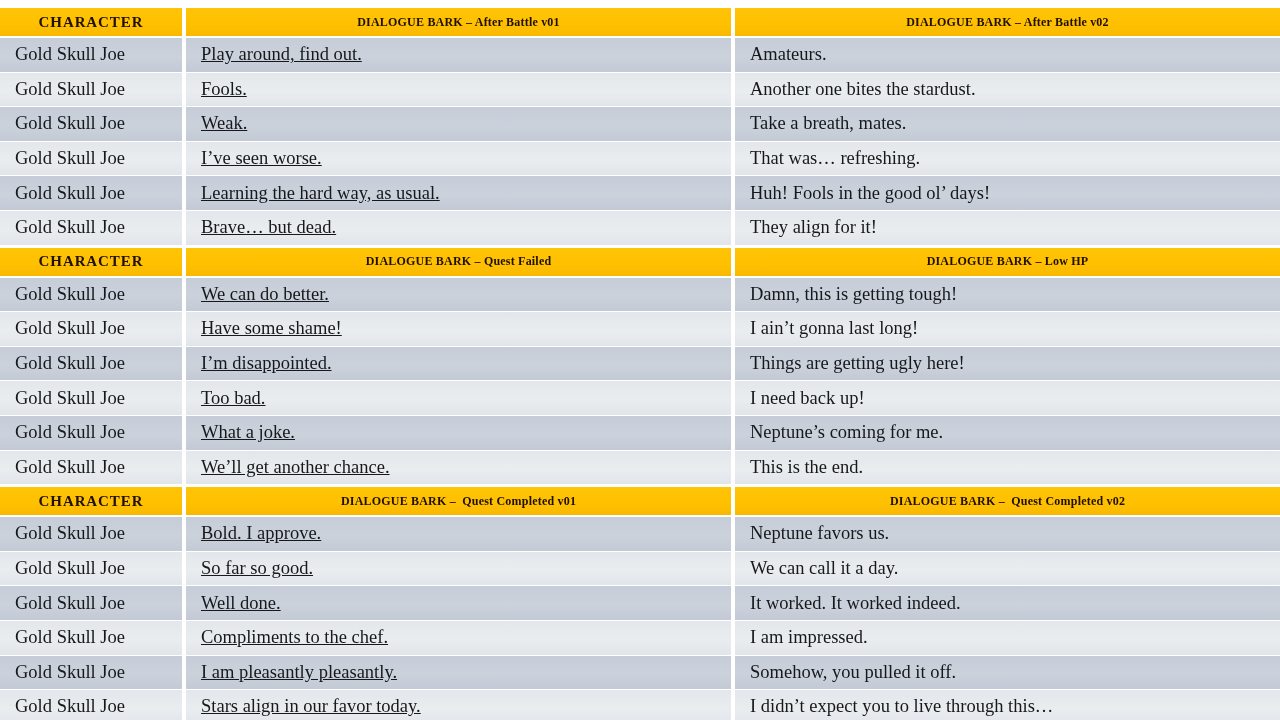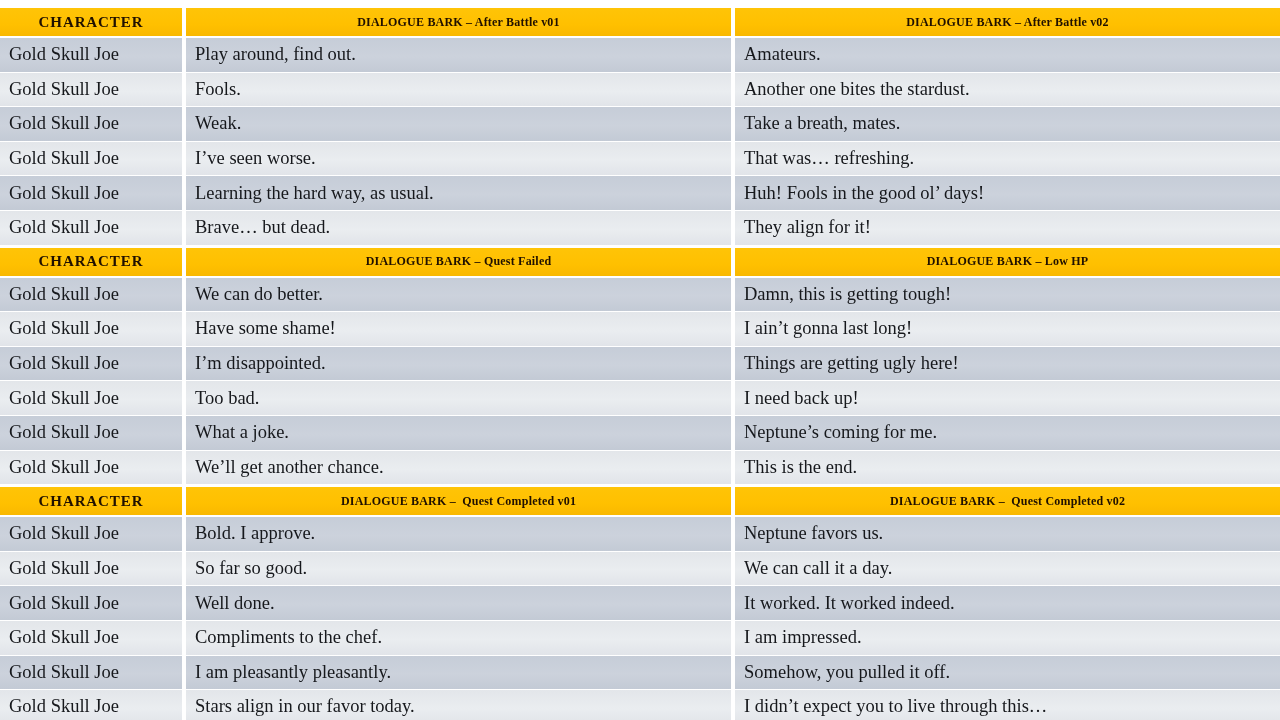--- a/index.html
+++ b/index.html
@@ -39,28 +39,28 @@
     border-right:4px solid #ffffff;
   }
   tr.hdr td.h2{
     border-right:4px solid #ffffff;
   }
 
   tr.row td{
     height:33.6px;
     font-size:18.5px;
     color:#16181c;
-    padding:0 0 0 9px;
+    padding:0 0 0 15px;
     vertical-align:middle;
     border-bottom:1px solid #ffffff;
     overflow:hidden;
     white-space:nowrap;
   }
   tr.row td.d1{border-right:4px solid #ffffff;}
-  tr.row td.d2{border-right:4px solid #ffffff;}
+  tr.row td.d2{border-right:4px solid #ffffff;text-decoration:underline;}
 
   tr.row.band-a td{background:#c9d0da;}
   tr.row.band-b td{background:#e5e8ec;}
 
   
   tr.row.band-a td{
     background:linear-gradient(to bottom,#c6cdd8 0%,#ccd2dc 55%,#c3cad5 100%);
   }
   tr.row.band-b td{
     background:linear-gradient(to bottom,#e3e6ea 0%,#eaedf0 55%,#e1e4e9 100%);

